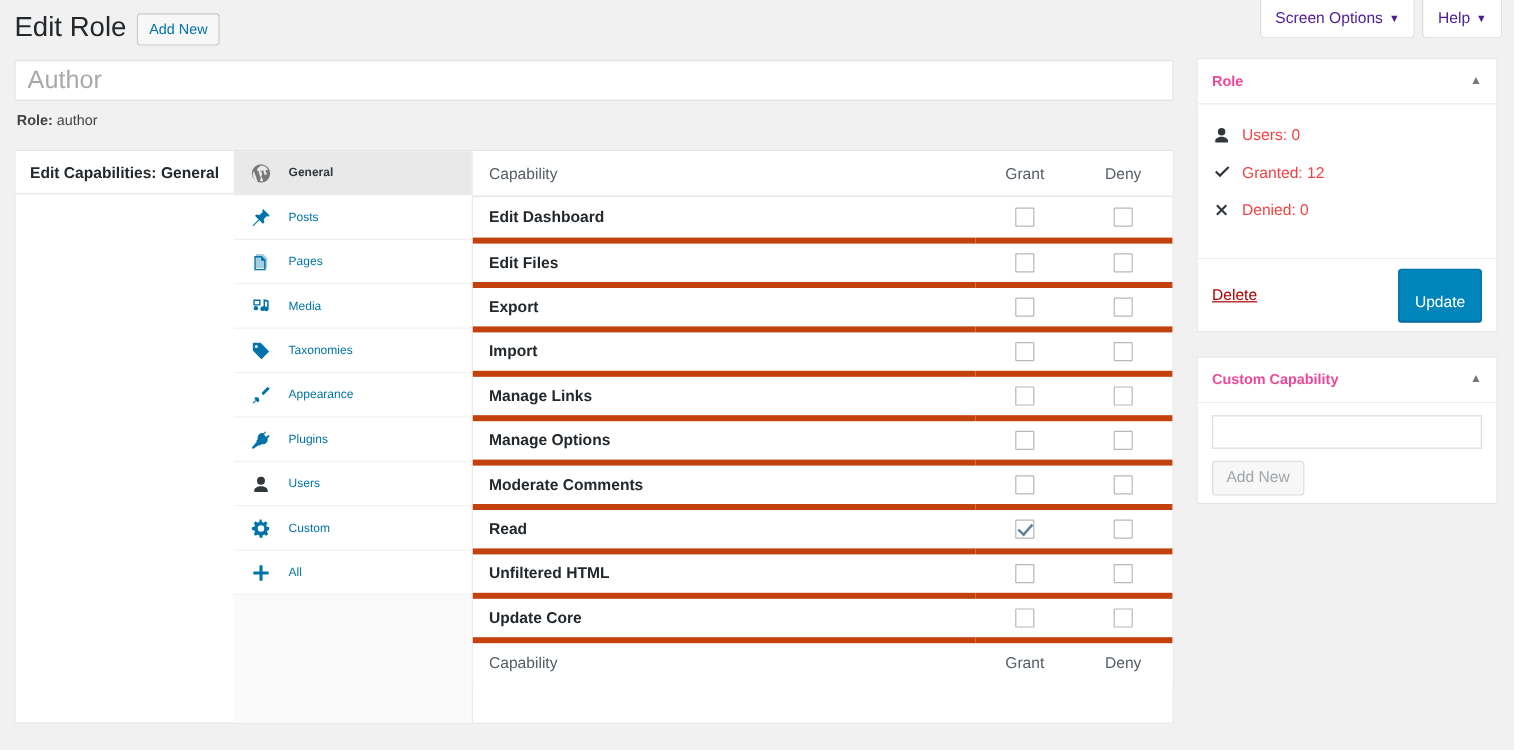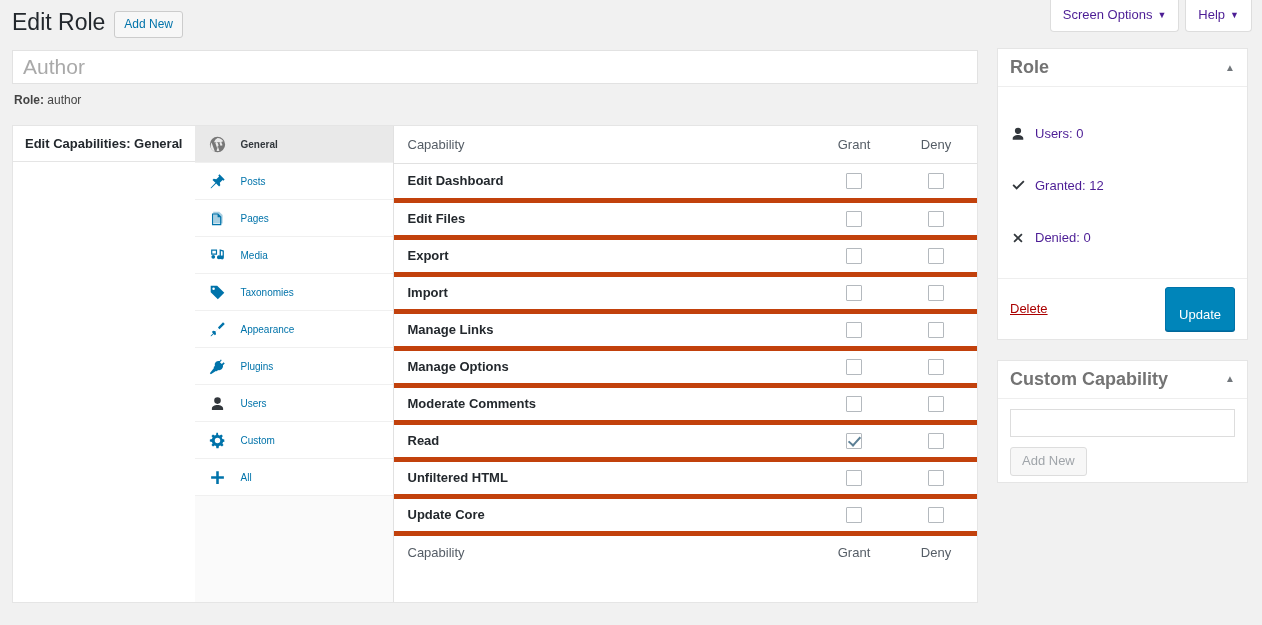--- a/index.html
+++ b/index.html
@@ -177,29 +177,28 @@
     background: #fff;
     border: 1px solid #e5e5e5;
     margin-bottom: 20px;
   }
   .postbox-head {
     height: 38px;
     display: flex; align-items: center; justify-content: space-between;
     padding: 0 12px;
     border-bottom: 1px solid #eee;
   }
-  .postbox-title { font-size: 18px; font-weight: 600; color: #737373; }
+  .postbox-title { font-size: 12px; font-weight: 600; color: #ec4899; }
   .toggle-ico { color: #72777c; font-size: 10px; cursor: pointer; line-height: 1; }
   .postbox-body { padding: 10px 12px 6px; }
 
   .stat-row {
     display: flex; align-items: center; gap: 9px;
-    font-size: 13px; color: #4c1d95;
+    font-size: 13px; color: #ef4444;
     height: 31px;
-    margin-top: 21px;
   }
   .stat-ico {
     width: 16px; height: 16px;
     display: inline-flex; align-items: center; justify-content: center;
     flex: 0 0 16px;
   }
 
   .postbox-footer {
     border-top: 1px solid #eee;
     padding: 8px 12px;

